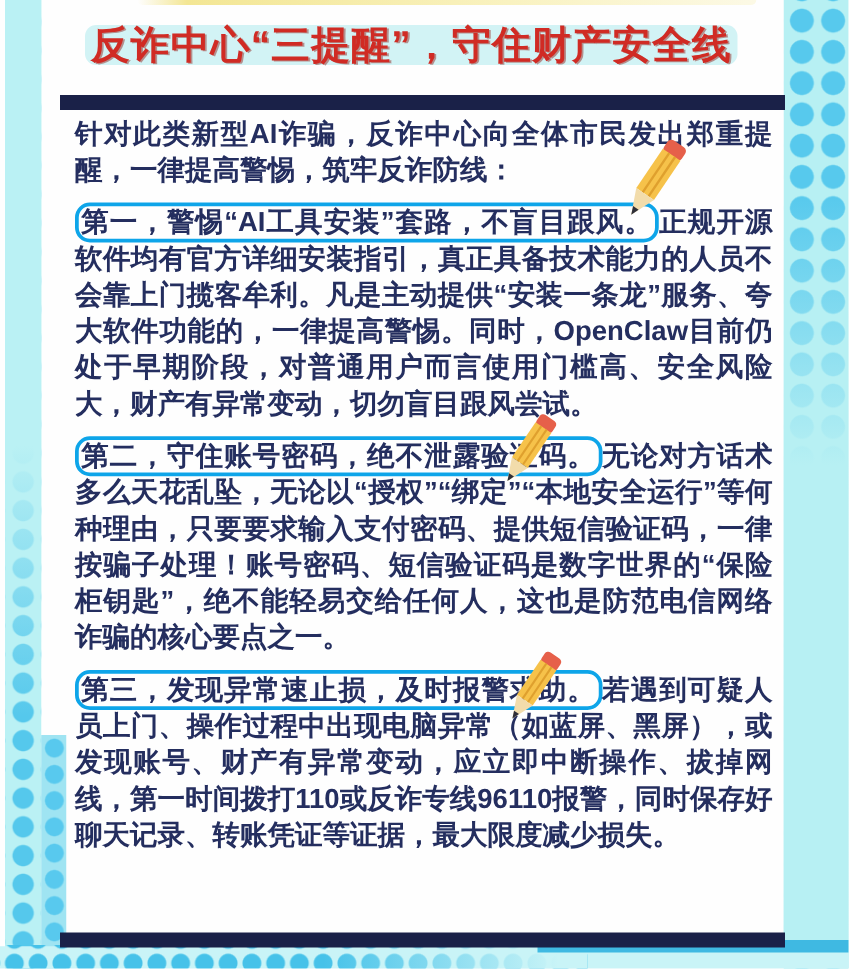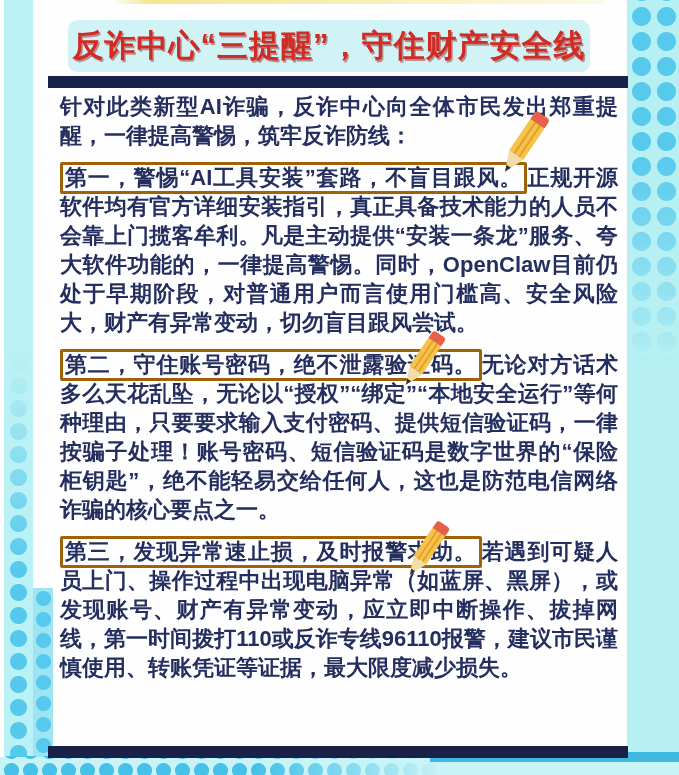--- a/index.html
+++ b/index.html
@@ -50,21 +50,21 @@
       linear-gradient(to right,rgba(201,244,247,0) 0 55%,#c9f4f7 95%),
       radial-gradient(circle,#46c2e9 7px,rgba(70,194,233,0) 8px);
     background-size:100% 100%,19px 19px;
     background-position:0 0,2px 5px;
   }
   .teal-accent{
     position:absolute;left:430px;top:752px;width:249px;height:10px;background:#3fb9e2;
   }
   
   .title-band{
-    position:absolute;left:68px;top:20px;width:522px;height:52px;
+    position:absolute;left:68px;top:20px;width:522px;height:32px;
     background:#d2f3f5;border-radius:9px;
     display:flex;align-items:center;justify-content:center;
   }
   .title-text{
     font-size:31px;font-weight:bold;letter-spacing:1px;
     color:#d02b24;white-space:nowrap;
     text-shadow:1.5px 1.5px 0 rgba(143,24,18,0.45);
   }
   
   .bar{position:absolute;left:48px;width:580px;height:12px;background:#1a2148;}
@@ -72,21 +72,21 @@
   .bar.bottom{top:746px;}
   
   .content{
     position:absolute;left:60px;top:92px;width:558px;
     color:#242e5f;font-weight:bold;
     font-size:22px;line-height:29px;text-align:justify;
   }
   .content p{margin:0 0 13px 0;}
   .content p:last-child{margin-bottom:0;}
   .boxed{
-    border:3px solid #a16207;border-radius:2px;
+    border:3px solid #0ea5e9;border-radius:12px;
     padding:0 2px 1px 2px;
     box-decoration-break:clone;-webkit-box-decoration-break:clone;
   }
   
   .pencil{position:absolute;}
   .pencil svg{display:block;}
   .pencil-1{left:498px;top:108px;width:50px;height:74px;transform:rotate(34deg);}
   .pencil-2{left:400px;top:328px;width:44px;height:66px;transform:rotate(34deg);}
   .pencil-3{left:404px;top:518px;width:44px;height:66px;transform:rotate(34deg);}
 </style>
@@ -114,21 +114,21 @@
     <p>
       <span>针对此类新型AI诈骗，反诈中心向全体市民发出郑重提醒，一律提高警惕，筑牢反诈防线：</span>
     </p>
     <p>
       <span class="boxed">第一，警惕“AI工具安装”套路，不盲目跟风。</span><span>正规开源软件均有官方详细安装指引，真正具备技术能力的人员不会靠上门揽客牟利。凡是主动提供“安装一条龙”服务、夸大软件功能的，一律提高警惕。同时，OpenClaw目前仍处于早期阶段，对普通用户而言使用门槛高、安全风险大，财产有异常变动，切勿盲目跟风尝试。</span>
     </p>
     <p>
       <span class="boxed">第二，守住账号密码，绝不泄露验证码。</span><span>无论对方话术多么天花乱坠，无论以“授权”“绑定”“本地安全运行”等何种理由，只要要求输入支付密码、提供短信验证码，一律按骗子处理！账号密码、短信验证码是数字世界的“保险柜钥匙”，绝不能轻易交给任何人，这也是防范电信网络诈骗的核心要点之一。</span>
     </p>
     <p>
-      <span class="boxed">第三，发现异常速止损，及时报警求助。</span><span>若遇到可疑人员上门、操作过程中出现电脑异常（如蓝屏、黑屏），或发现账号、财产有异常变动，应立即中断操作、拔掉网线，第一时间拨打110或反诈专线96110报警，建议市民谨慎使用、转账凭证等证据，最大限度减少损失。</span>
+      <span class="boxed">第三，发现异常速止损，及时报警求助。</span><span>若遇到可疑人员上门、操作过程中出现电脑异常（如蓝屏、黑屏），或发现账号、财产有异常变动，应立即中断操作、拔掉网线，第一时间拨打110或反诈专线96110报警，同时保存好聊天记录、转账凭证等证据，最大限度减少损失。</span>
     </p>
   </div>
 
   <div class="pencil pencil-1">
     <svg width="50" height="74" viewBox="0 0 30 78">
       <rect x="6" y="1" width="18" height="13" rx="4" fill="#e6604a"></rect>
       <rect x="6" y="12" width="18" height="40" fill="#f6c24a"></rect>
       <rect x="11.5" y="12" width="2" height="40" fill="#dfa02e"></rect>
       <rect x="17.5" y="12" width="2" height="40" fill="#dfa02e"></rect>
       <polygon points="6,52 24,52 15,73" fill="#f2dcab"></polygon>

